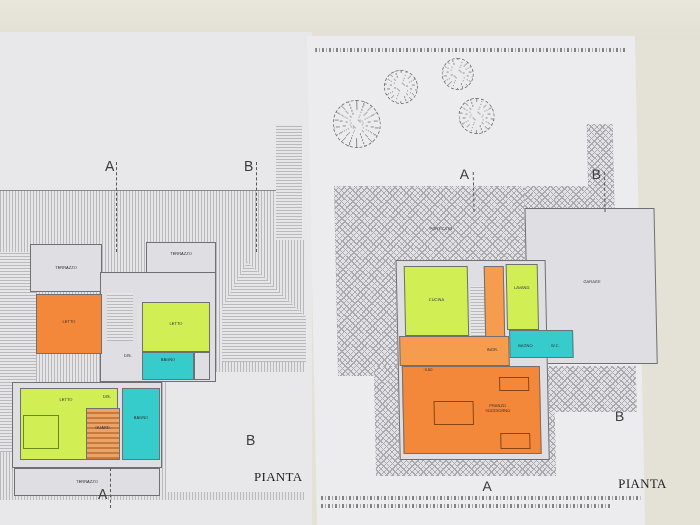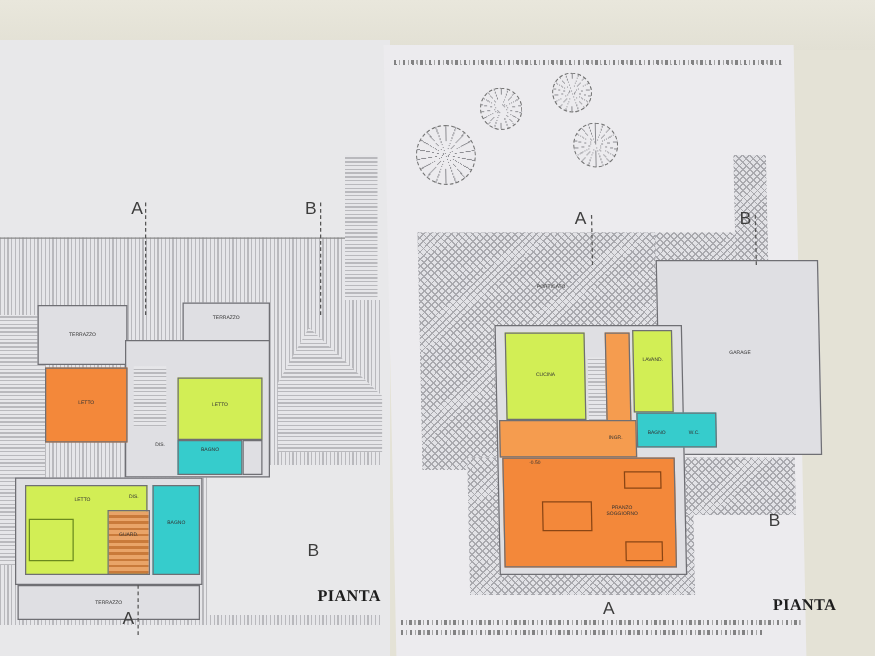--- a/index.html
+++ b/index.html
@@ -16,21 +16,21 @@
   .room{box-sizing:border-box;border:1.5px solid #6f6f74;}
   .plain{background:#dfdfe3;}
   .lime{background:#d2ee55;}
   .orange{background:#f3883a;}
   .orange2{background:#f59c4f;}
   .cyan{background:#36cccc;}
   .closet{background:repeating-linear-gradient(0deg,#c97a3a 0 2px,#e9a468 2px 5px);}
   .lbl{font-size:4px;color:#333;text-align:center;line-height:5px;}
   .axis{font-size:14px;color:#3d3d3d;}
   .dash{border-left:1px dashed #555;width:0;}
-  .title{font-family:"Liberation Serif",serif;font-weight:bold;font-size:13px;color:#1d1d1d;letter-spacing:0.3px;}
+  .title{font-family:"Liberation Serif",serif;font-weight:normal;font-size:13px;color:#1d1d1d;letter-spacing:0.3px;}
   .noise{height:4px;background:repeating-linear-gradient(90deg,#555 0 2px,transparent 2px 4px,#888 4px 5px,transparent 5px 7px);opacity:.7;}
   .tree{border-radius:50%;border:1px dashed #777;background:
      repeating-conic-gradient(#8a8a8f 0 2deg,transparent 2deg 20deg);}
 </style>
 </head>
 <body>
 
 <div class="abs wall-bg"></div>
 
 <div class="abs sheet-left">

